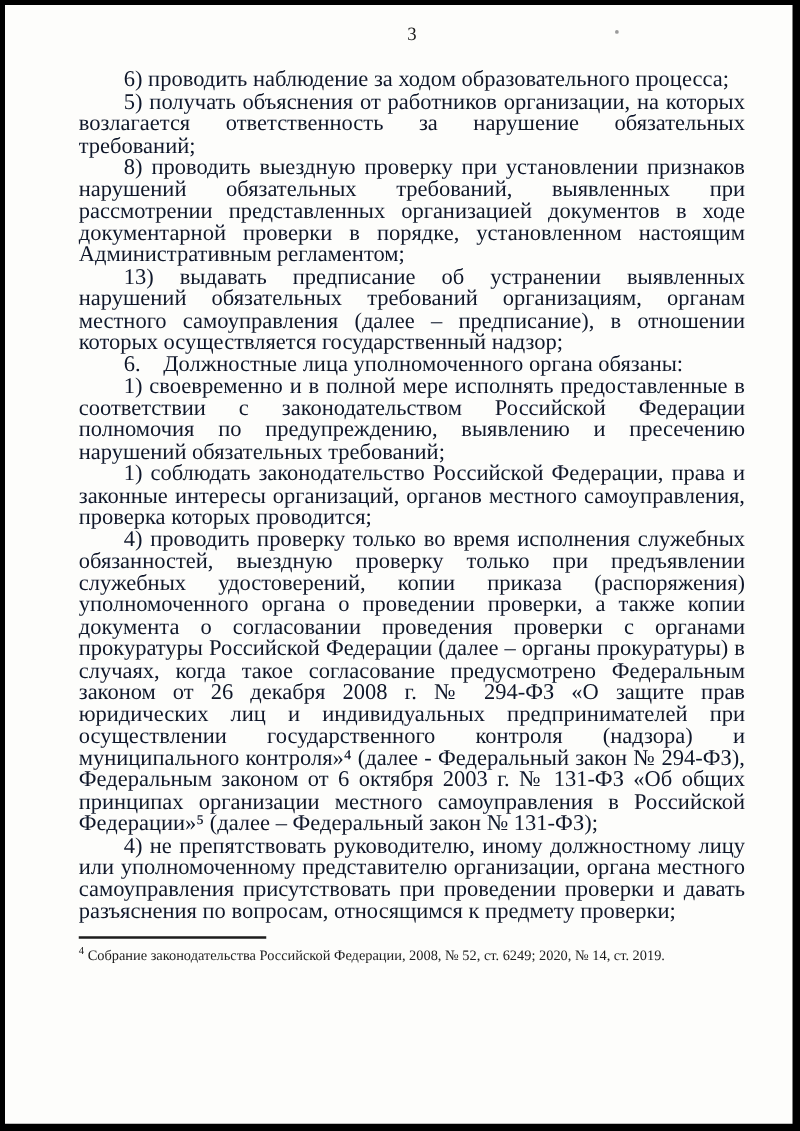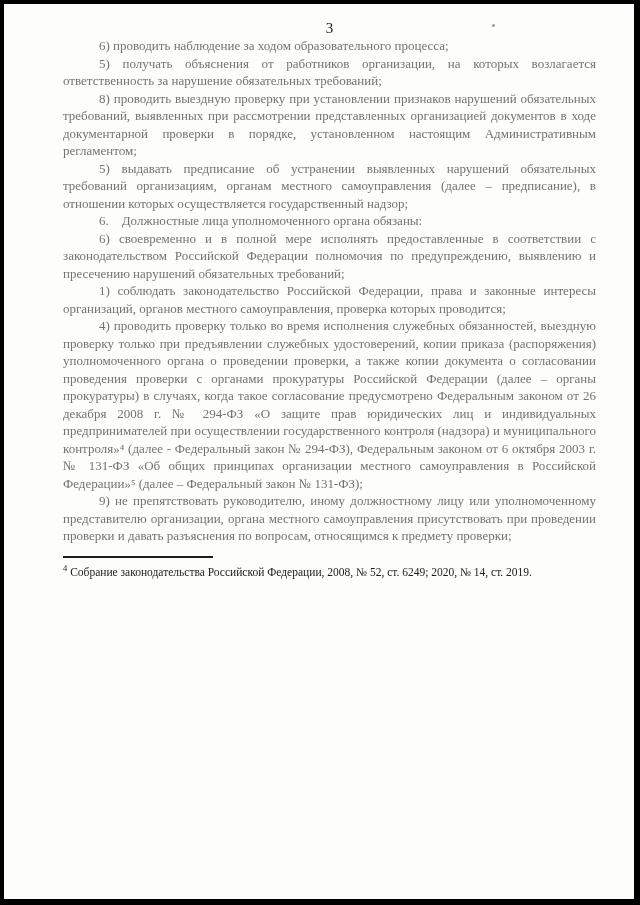--- a/index.html
+++ b/index.html
@@ -18,23 +18,24 @@
   .content {
     padding: 0 38px 0 59px;
   }
   .page-number {
     text-align: center;
     padding-top: 16px;
     font-size: 15px;
     color: #1a1a1a;
   }
   .doc-body {
-    font-size: 13px;
+    margin-top: 18px;
+    font-size: 18px;
     line-height: 17.5px;
-    color: #737373;
+    color: #0f172a;
   }
   .doc-body p {
     margin: 0;
     text-indent: 36px;
     text-align: justify;
   }
   .footnote-sep {
     margin: 11px 0 7px 0;
     width: 150px;
     height: 2px;
@@ -58,26 +59,26 @@
 </head>
 <body>
 
 <div class="page">
   <div class="content">
     <div class="page-number">3</div>
     <div class="doc-body">
         <p>6) проводить наблюдение за ходом образовательного процесса;</p>
         <p>5) получать объяснения от работников организации, на которых возлагается ответственность за нарушение обязательных требований;</p>
         <p>8) проводить выездную проверку при установлении признаков нарушений обязательных требований, выявленных при рассмотрении представленных организацией документов в ходе документарной проверки в порядке, установленном настоящим Административным регламентом;</p>
-        <p>5) выдавать предписание об устранении выявленных нарушений обязательных требований организациям, органам местного самоуправления (далее – предписание), в отношении которых осуществляется государственный надзор;</p>
+        <p>13) выдавать предписание об устранении выявленных нарушений обязательных требований организациям, органам местного самоуправления (далее – предписание), в отношении которых осуществляется государственный надзор;</p>
         <p>6. Должностные лица уполномоченного органа обязаны:</p>
-        <p>6) своевременно и в полной мере исполнять предоставленные в соответствии с законодательством Российской Федерации полномочия по предупреждению, выявлению и пресечению нарушений обязательных требований;</p>
+        <p>1) своевременно и в полной мере исполнять предоставленные в соответствии с законодательством Российской Федерации полномочия по предупреждению, выявлению и пресечению нарушений обязательных требований;</p>
         <p>1) соблюдать законодательство Российской Федерации, права и законные интересы организаций, органов местного самоуправления, проверка которых проводится;</p>
         <p>4) проводить проверку только во время исполнения служебных обязанностей, выездную проверку только при предъявлении служебных удостоверений, копии приказа (распоряжения) уполномоченного органа о проведении проверки, а также копии документа о согласовании проведения проверки с органами прокуратуры Российской Федерации (далее – органы прокуратуры) в случаях, когда такое согласование предусмотрено Федеральным законом от 26 декабря 2008 г. № 294-ФЗ «О защите прав юридических лиц и индивидуальных предпринимателей при осуществлении государственного контроля (надзора) и муниципального контроля»⁴ (далее - Федеральный закон № 294-ФЗ), Федеральным законом от 6 октября 2003 г. № 131-ФЗ «Об общих принципах организации местного самоуправления в Российской Федерации»⁵ (далее – Федеральный закон № 131-ФЗ);</p>
-        <p>9) не препятствовать руководителю, иному должностному лицу или уполномоченному представителю организации, органа местного самоуправления присутствовать при проведении проверки и давать разъяснения по вопросам, относящимся к предмету проверки;</p>
+        <p>4) не препятствовать руководителю, иному должностному лицу или уполномоченному представителю организации, органа местного самоуправления присутствовать при проведении проверки и давать разъяснения по вопросам, относящимся к предмету проверки;</p>
       </div>
     <div class="footnote-sep"></div>
     <div class="footnotes">
         <p><sup>4</sup> <span>Собрание законодательства Российской Федерации, 2008, № 52, ст. 6249; 2020, № 14, ст. 2019.</span></p>
       </div>
   </div>
   <div class="artifact-dot"></div>
 </div>
 
 </body></html>

